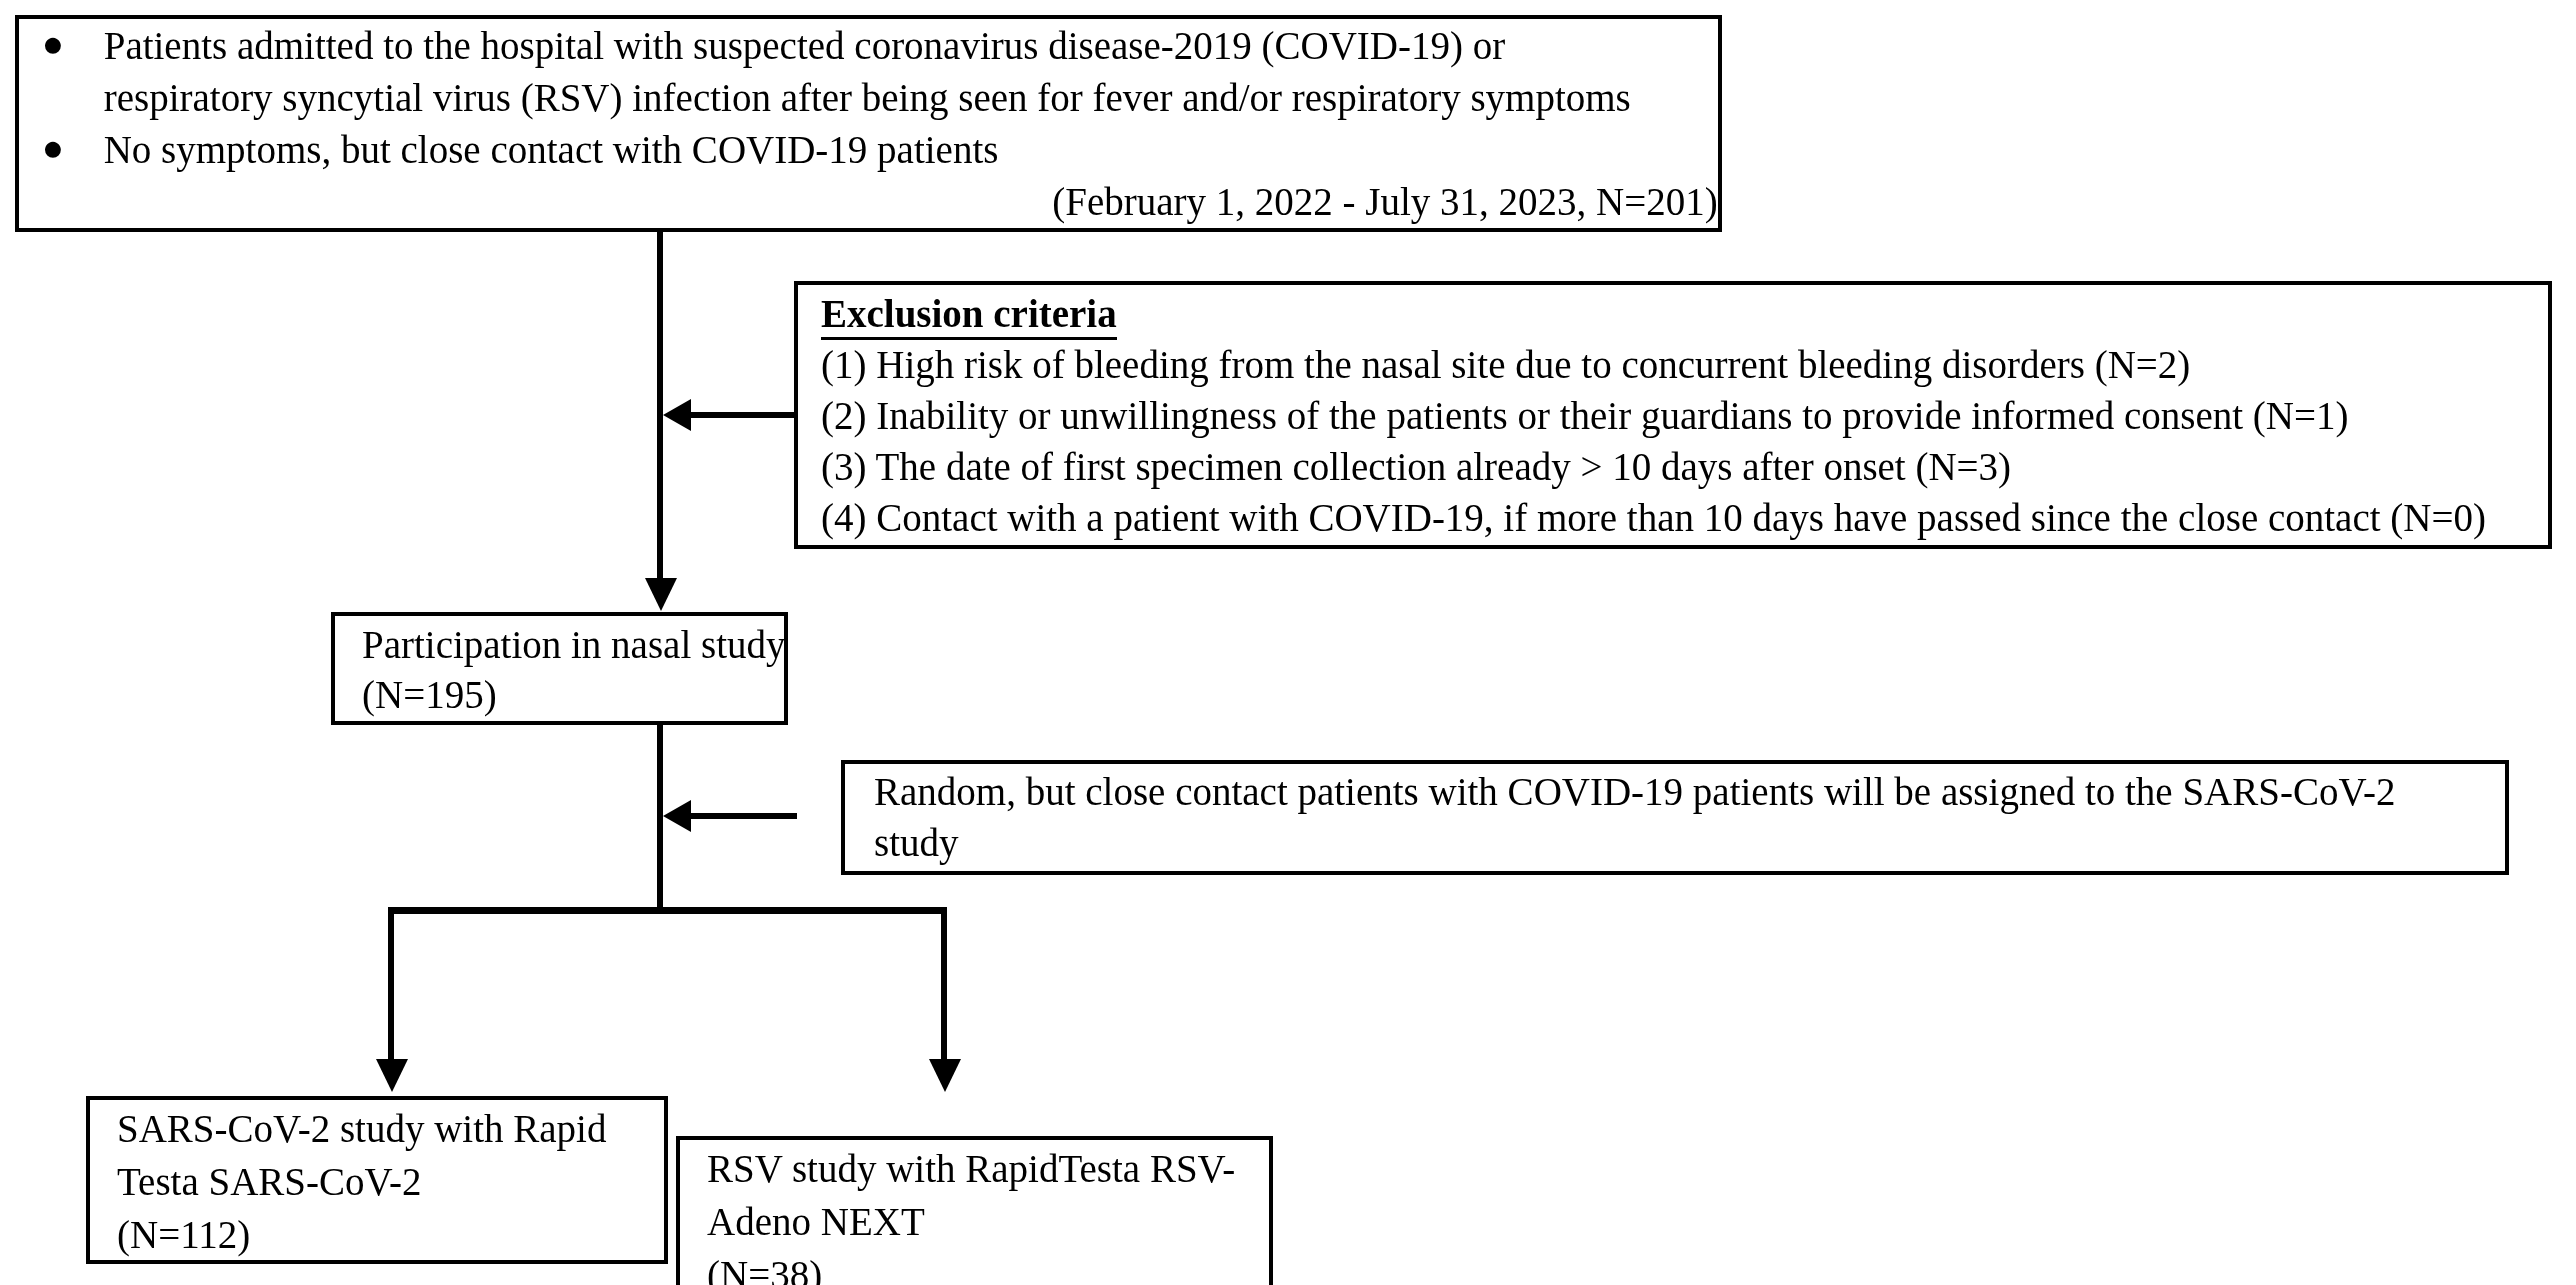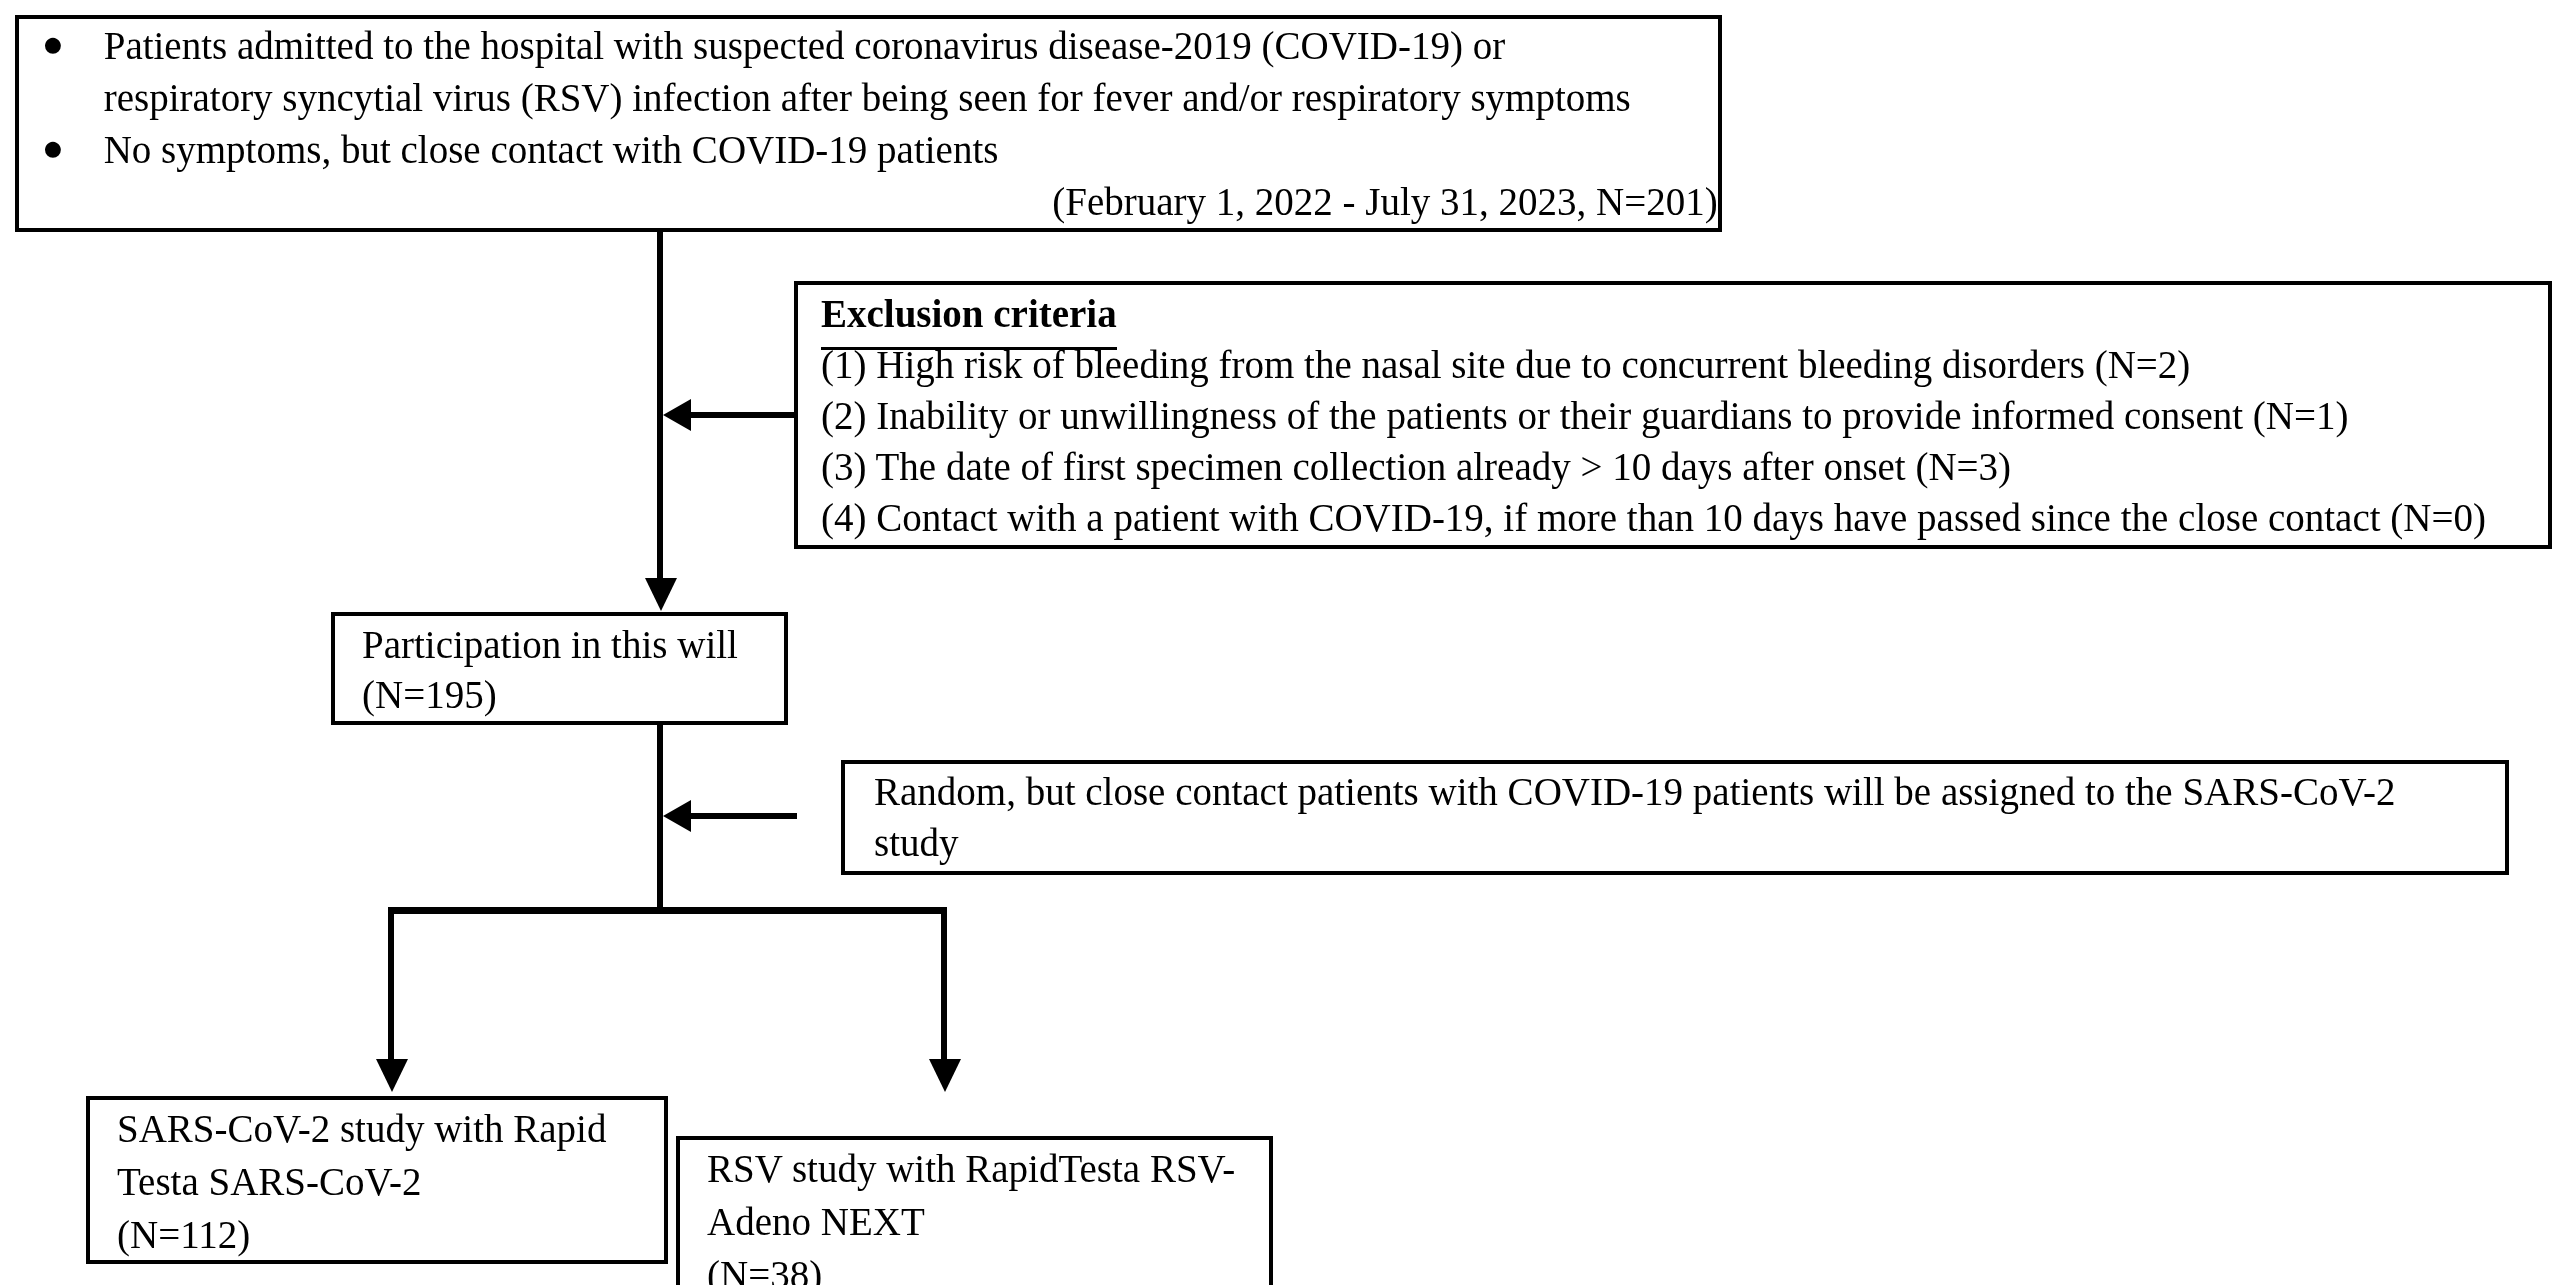--- a/index.html
+++ b/index.html
@@ -26,21 +26,21 @@
   
   #enrollment-box { left: 14.7px; top: 14.7px; width: 1707px; height: 217px; padding-top: 1.1px; }
   .bullet-line { position: relative; padding-left: 85px; }
   .bullet-cont { padding-left: 85px; }
   .bullet-glyph { position: absolute; left: 23px; top: -2.1px; font-size: 37px; }
   .date-line { padding-left: 18px; text-align: right; }
   
   #exclusion-box { left: 794px; top: 281px; width: 1758px; height: 268px; padding: 3.2px 23px; }
   #exclusion-box .tline { line-height: 51px; }
   .exclusion-title { font-weight: bold; }
-  .exclusion-title span { border-bottom: 3.7px solid #000; padding-bottom: 12px; }
+  .exclusion-title span { border-bottom: 3.7px solid #000; padding-bottom: 2px; }
   
   #participation-box { left: 331px; top: 612px; width: 457px; height: 113px; padding: 4.2px 27px; }
   #participation-box .tline { line-height: 50px; }
   
   #random-box { left: 841px; top: 760px; width: 1668px; height: 115px; padding: 2.1px 29px; }
   #random-box .tline { line-height: 51px; }
   
   #sars-arm-box  { left: 86px;  top: 1096px; width: 582px; height: 168px; padding: 2.1px 27px; }
   #rsv-arm-box   { left: 676px; top: 1096px; width: 597px; height: 188px; padding: 2.1px 27px; margin-top: 40px; }
   #sars-arm-box .tline, #rsv-arm-box .tline { line-height: 53px; }
@@ -96,21 +96,21 @@
     <div class="tline exclusion-title">
       <span>Exclusion criteria</span>
     </div>
     <div class="tline">(1) High risk of bleeding from the nasal site due to concurrent bleeding disorders (N=2)</div>
     <div class="tline">(2) Inability or unwillingness of the patients or their guardians to provide informed consent (N=1)</div>
     <div class="tline">(3) The date of first specimen collection already &gt; 10 days after onset (N=3)</div>
     <div class="tline">(4) Contact with a patient with COVID-19, if more than 10 days have passed since the close contact (N=0)</div>
   </div>
 
   <div class="box" id="participation-box">
-    <div class="tline">Participation in this will</div>
+    <div class="tline">Participation in nasal study</div>
     <div class="tline">(N=195)</div>
   </div>
 
   <div class="box" id="random-box">
     <div class="tline">Random, but close contact patients with COVID-19 patients will be assigned to the SARS-CoV-2</div>
     <div class="tline">study</div>
   </div>
 
   <div class="box" id="sars-arm-box">
     <div class="tline">SARS-CoV-2 study with Rapid</div>

